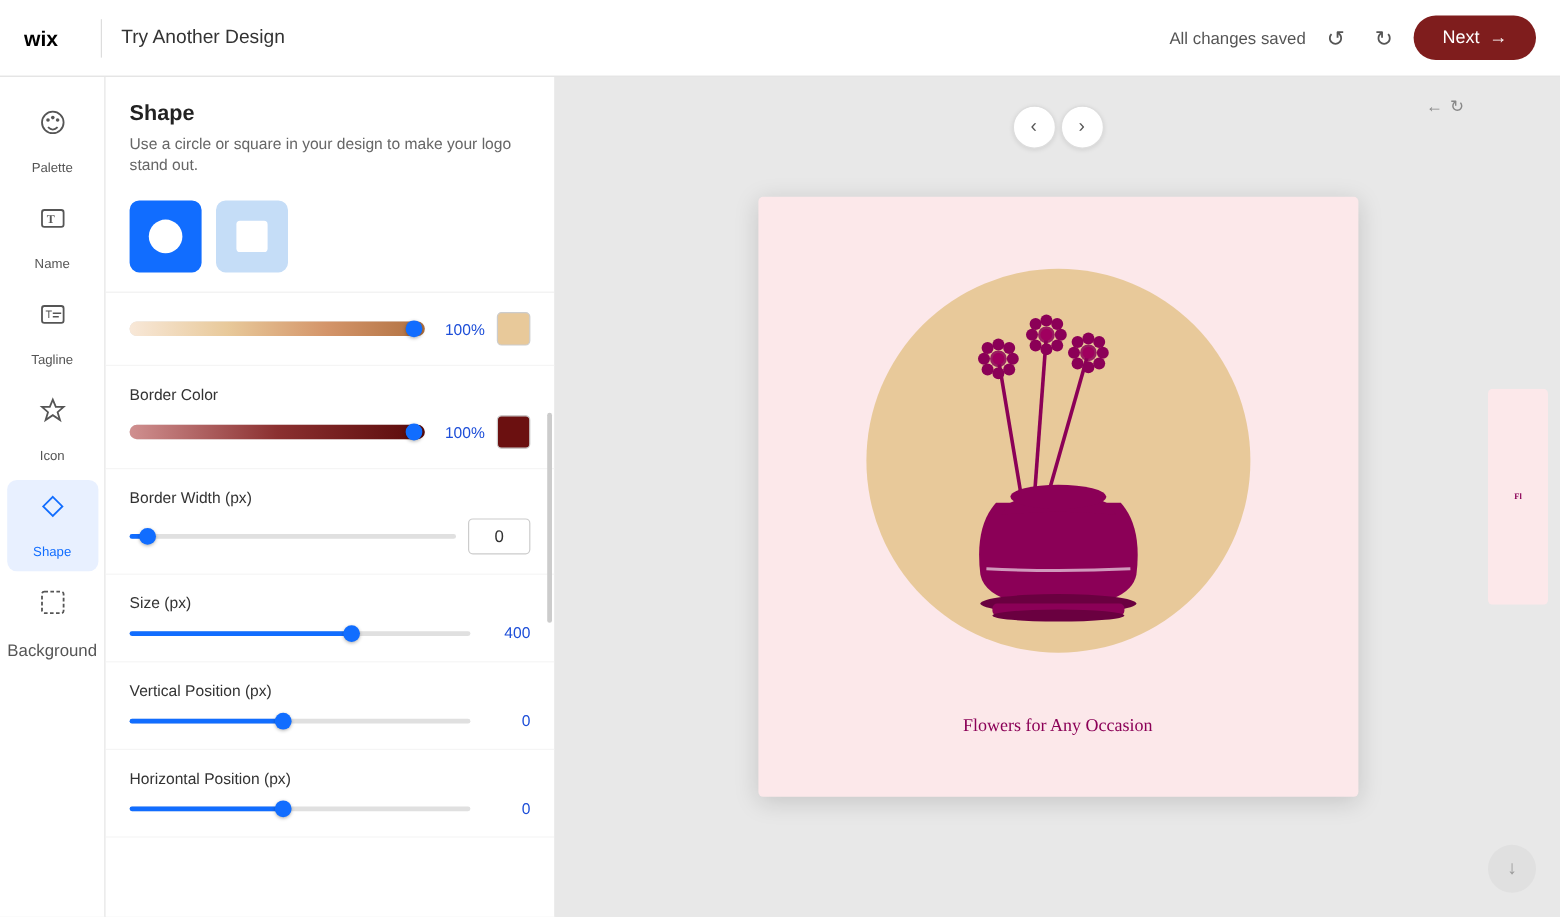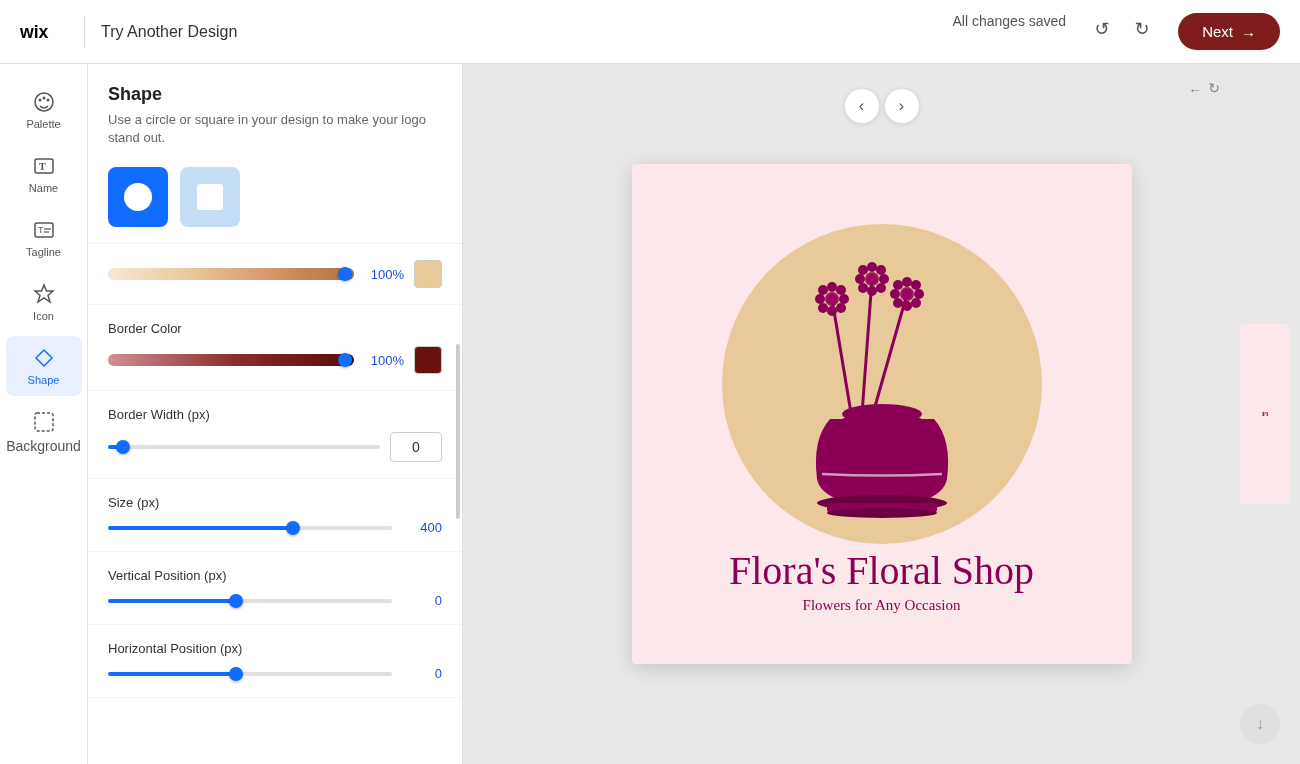--- a/index.html
+++ b/index.html
@@ -9,21 +9,21 @@
     .topbar {
       display: flex; align-items: center; justify-content: space-between;
       height: 64px; background: #fff; border-bottom: 1px solid #e0e0e0;
       padding: 0 20px; position: fixed; top: 0; left: 0; right: 0; z-index: 100;
     }
     .topbar-left { display: flex; align-items: center; gap: 16px; }
     .wix-logo { display: flex; align-items: flex-start; }
     .wix-logo svg { width: 48px; height: 24px; }
     .topbar-divider { width: 1px; height: 32px; background: #ddd; }
     .topbar-title { font-size: 16px; color: #333; font-weight: 400; }
-    .topbar-right { display: flex; gap: 20px; }
+    .topbar-right { display: flex; align-items: center; gap: 9px; }
     .all-changes-saved { font-size: 14px; color: #555; }
     .undo-redo { display: flex; gap: 8px; }
     .undo-btn, .redo-btn {
       width: 32px; height: 32px; border: none; background: none;
       cursor: pointer; border-radius: 50%; display: flex; align-items: center; justify-content: center;
       color: #555; font-size: 18px;
     }
     .next-btn {
       background: #7f1d1d; color: #fff; border: none; border-radius: 24px;
       padding: 10px 24px; font-size: 15px; cursor: pointer; display: flex; align-items: center; gap: 8px;
@@ -34,21 +34,21 @@
     .main-layout {
       display: flex; position: fixed; top: 64px; left: 0; right: 0; bottom: 0;
     }
 
     
     .icon-sidebar {
       width: 88px; background: #fff; border-right: 1px solid #e0e0e0;
       display: flex; flex-direction: column; align-items: center; padding-top: 16px; gap: 4px;
     }
     .sidebar-item {
-      display: flex; flex-direction: column; align-items: center; gap: 4px;
+      display: flex; flex-direction: column; align-items: center; gap: 20px;
       padding: 10px 8px; cursor: pointer; border-radius: 8px; width: 76px;
       color: #555; font-size: 11px; text-align: center;
     }
     .sidebar-item.active { background: #e8f0ff; color: #116dff; }
     .sidebar-icon { width: 24px; height: 24px; display: flex; align-items: center; justify-content: center; }
 
     
     .panel {
       width: 375px; background: #fff; border-right: 1px solid #e0e0e0;
       overflow-y: auto; position: relative;
@@ -375,21 +375,20 @@
           <ellipse cx="130" cy="195" rx="40" ry="10" fill="#8b0057"></ellipse>
 
           <path d="M70 255 Q130 258 190 255" stroke="white" stroke-width="2.5" fill="none" opacity="0.6"></path>
 
           <ellipse cx="130" cy="284" rx="65" ry="8" fill="#6a0040"></ellipse>
           <rect x="75" y="284" width="110" height="10" rx="4" fill="#8b0057"></rect>
           <ellipse cx="130" cy="294" rx="55" ry="5" fill="#6a0040"></ellipse>
         </svg>
 
         <div style="position:absolute;bottom:50px;text-align:center;z-index:3;">
-          <div style="font-family:Georgia,serif;font-size:40px;color:#8b0057;line-height:1.1;">Flora's Floral Shop</div>
           <div style="font-family:Georgia,serif;font-size:15px;color:#8b0057;margin-top:4px;">Flowers for Any Occasion</div>
         </div>
       </div>
     </div>
 
     <div style="position:absolute;right:0;top:50%;transform:translateY(-50%);width:70px;overflow:hidden;">
       <div style="width:50px;height:180px;background:#fce8ea;border-radius:4px;margin:0 auto;display:flex;flex-direction:column;align-items:center;justify-content:center;padding:4px;">
         <div style="font-family:Georgia,serif;font-size:7px;color:#8b0057;font-weight:bold;text-align:center;">Fl</div>
       </div>
     </div>

